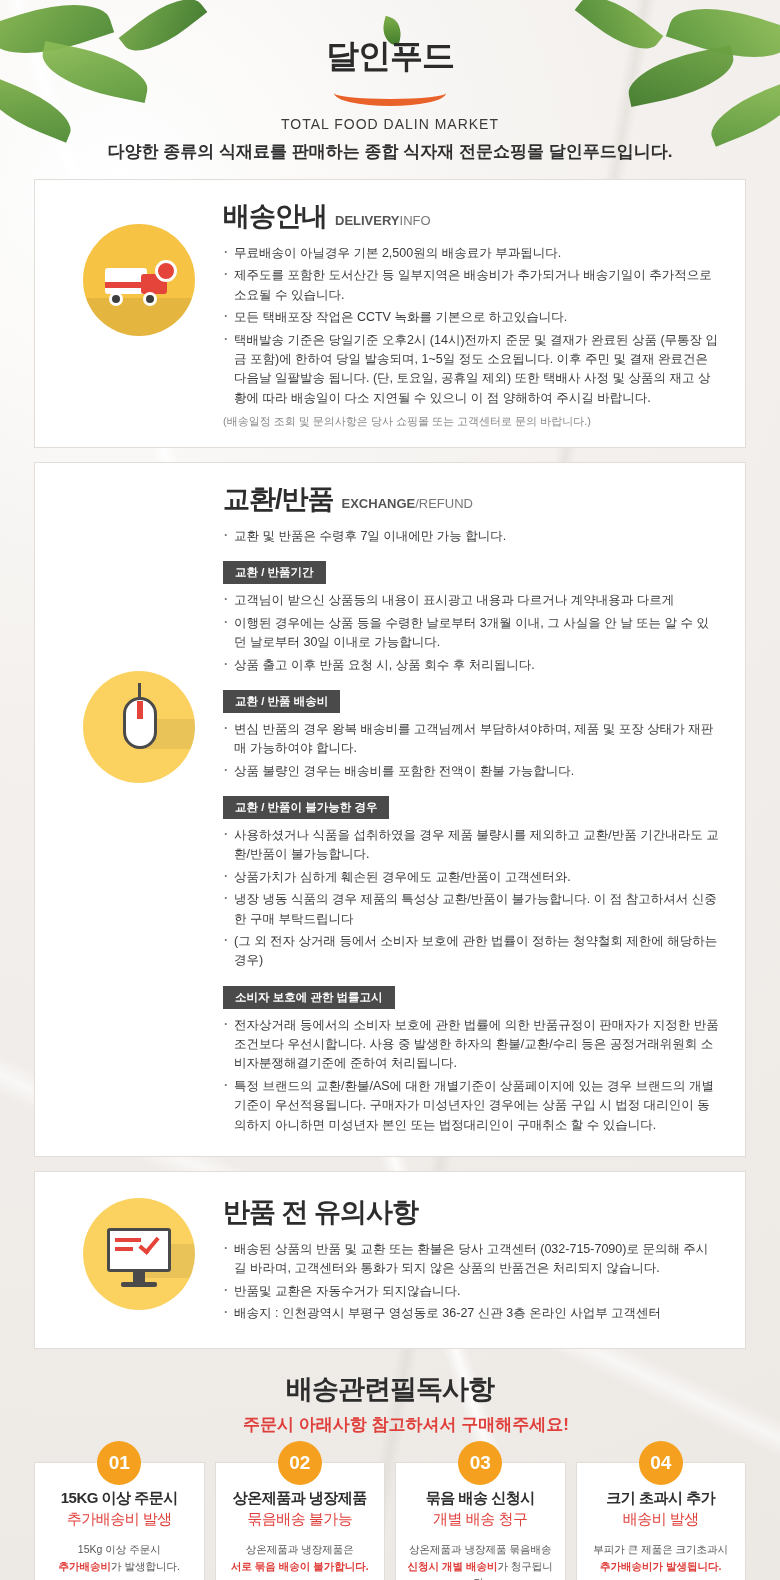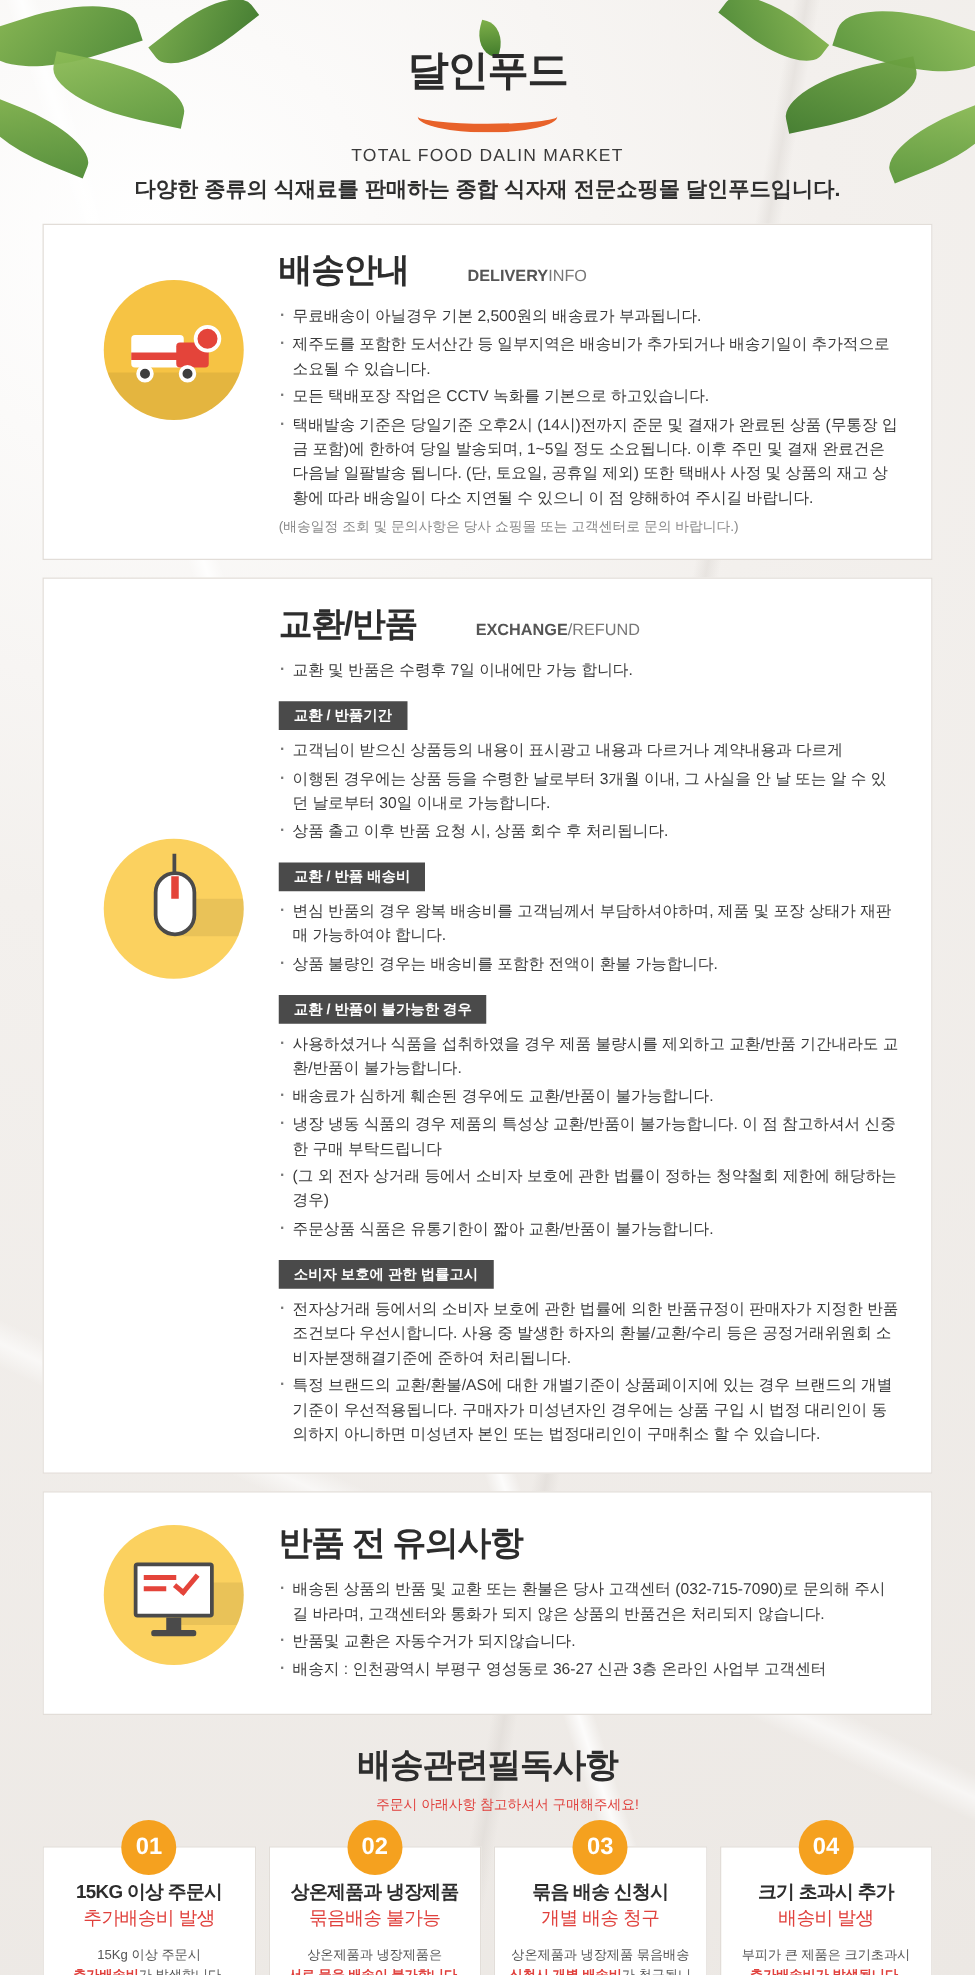--- a/index.html
+++ b/index.html
@@ -111,21 +111,21 @@
   .mon-base { position: absolute; left: 38px; top: 84px; width: 36px; height: 5px; background: #4a4a4a; border-radius: 2px; }
   .mon-line { position: absolute; left: 32px; width: 26px; height: 4px; background: #e4443a; }
   .mon-line.a { top: 40px; } .mon-line.b { top: 49px; width: 18px; }
   .mon-check { position: absolute; left: 56px; top: 40px; width: 20px; height: 11px; border-left: 4px solid #e4443a; border-bottom: 4px solid #e4443a; transform: rotate(-50deg); }
   .mon-shadow { position: absolute; left: 60px; top: 46px; width: 70px; height: 34px; background: rgba(0,0,0,.07); transform: skewX(-20deg); }
 
   h2.sec-title {
     font-size: 27px; font-weight: bold; color: #2d2d2d; letter-spacing: -1px;
     display: flex; align-items: baseline; gap: 8px; margin-bottom: 10px;
   }
-  h2.sec-title .en { font-size: 13px; font-weight: bold; color: #555; letter-spacing: 0; margin-left: 39px; }
+  h2.sec-title .en { font-size: 13px; font-weight: bold; color: #555; letter-spacing: 0; }
   h2.sec-title .en .light { font-weight: normal; color: #777; }
 
   ul.lines { list-style: none; }
   ul.lines > li {
     position: relative;
     font-size: 12.5px;
     line-height: 1.55;
     color: #3a3a3a;
     padding-left: 11px;
     margin-bottom: 3px;
@@ -146,21 +146,21 @@
     color: #fff;
     font-size: 11.5px;
     font-weight: bold;
     padding: 4px 12px;
     margin: 12px 0 7px 0;
   }
 
   
   .bottom { position: relative; z-index: 5; text-align: center; margin-top: 22px; }
   .bottom h3 { font-size: 27px; font-weight: bold; color: #2d2d2d; letter-spacing: -1px; margin-top: 12px; }
-  .bottom .sub { font-size: 11px; color: #e0403c; font-weight: normal; margin-top: 6px; padding-left: 32px; }
+  .bottom .sub { font-size: 17px; color: #e0403c; font-weight: bold; margin-top: 6px; padding-left: 32px; }
   .cards4 { display: flex; gap: 10px; margin: 26px 34px 0 34px; }
   .c4 {
     flex: 1; background: #fff; border: 1px solid #e2ddd8;
     padding: 26px 8px 16px 8px; position: relative; text-align: center;
   }
   .num {
     position: absolute; top: -22px; left: 50%; transform: translateX(-50%);
     width: 44px; height: 44px; border-radius: 50%;
     background: #f5a11f; color: #fff; font-size: 19px; font-weight: bold;
     line-height: 44px;
@@ -251,24 +251,23 @@
 
         <div class="tag">교환 / 반품 배송비</div>
         <ul class="lines">
           <li>변심 반품의 경우 왕복 배송비를 고객님께서 부담하셔야하며, 제품 및 포장 상태가 재판매 가능하여야 합니다.</li>
           <li>상품 불량인 경우는 배송비를 포함한 전액이 환불 가능합니다.</li>
         </ul>
 
         <div class="tag">교환 / 반품이 불가능한 경우</div>
         <ul class="lines">
           <li>사용하셨거나 식품을 섭취하였을 경우 제품 불량시를 제외하고 교환/반품 기간내라도 교환/반품이 불가능합니다.</li>
-          <li>배송료가 심하게 훼손된 경우에도 교환/반품이 불가능합니다.</li>
+          <li>상품가치가 심하게 훼손된 경우에도 교환/반품이 고객센터와.</li>
           <li>냉장 냉동 식품의 경우 제품의 특성상 교환/반품이 불가능합니다. 이 점 참고하셔서 신중한 구매 부탁드립니다</li>
           <li class="small" style="padding-left:11px;">(그 외 전자 상거래 등에서 소비자 보호에 관한 법률이 정하는 청약철회 제한에 해당하는 경우)</li>
-          <li>주문상품 식품은 유통기한이 짧아 교환/반품이 불가능합니다.</li>
         </ul>
 
         <div class="tag">소비자 보호에 관한 법률고시</div>
         <ul class="lines">
           <li class="small">전자상거래 등에서의 소비자 보호에 관한 법률에 의한 반품규정이 판매자가 지정한 반품조건보다 우선시합니다. 사용 중 발생한 하자의 환불/교환/수리 등은 공정거래위원회 소비자분쟁해결기준에 준하여 처리됩니다.</li>
           <li class="small nobullet" style="padding-left:11px;">특정 브랜드의 교환/환불/AS에 대한 개별기준이 상품페이지에 있는 경우 브랜드의 개별기준이 우선적용됩니다. 구매자가 미성년자인 경우에는 상품 구입 시 법정 대리인이 동의하지 아니하면 미성년자 본인 또는 법정대리인이 구매취소 할 수 있습니다.</li>
         </ul>
       </div>
     </div>
   </div>

